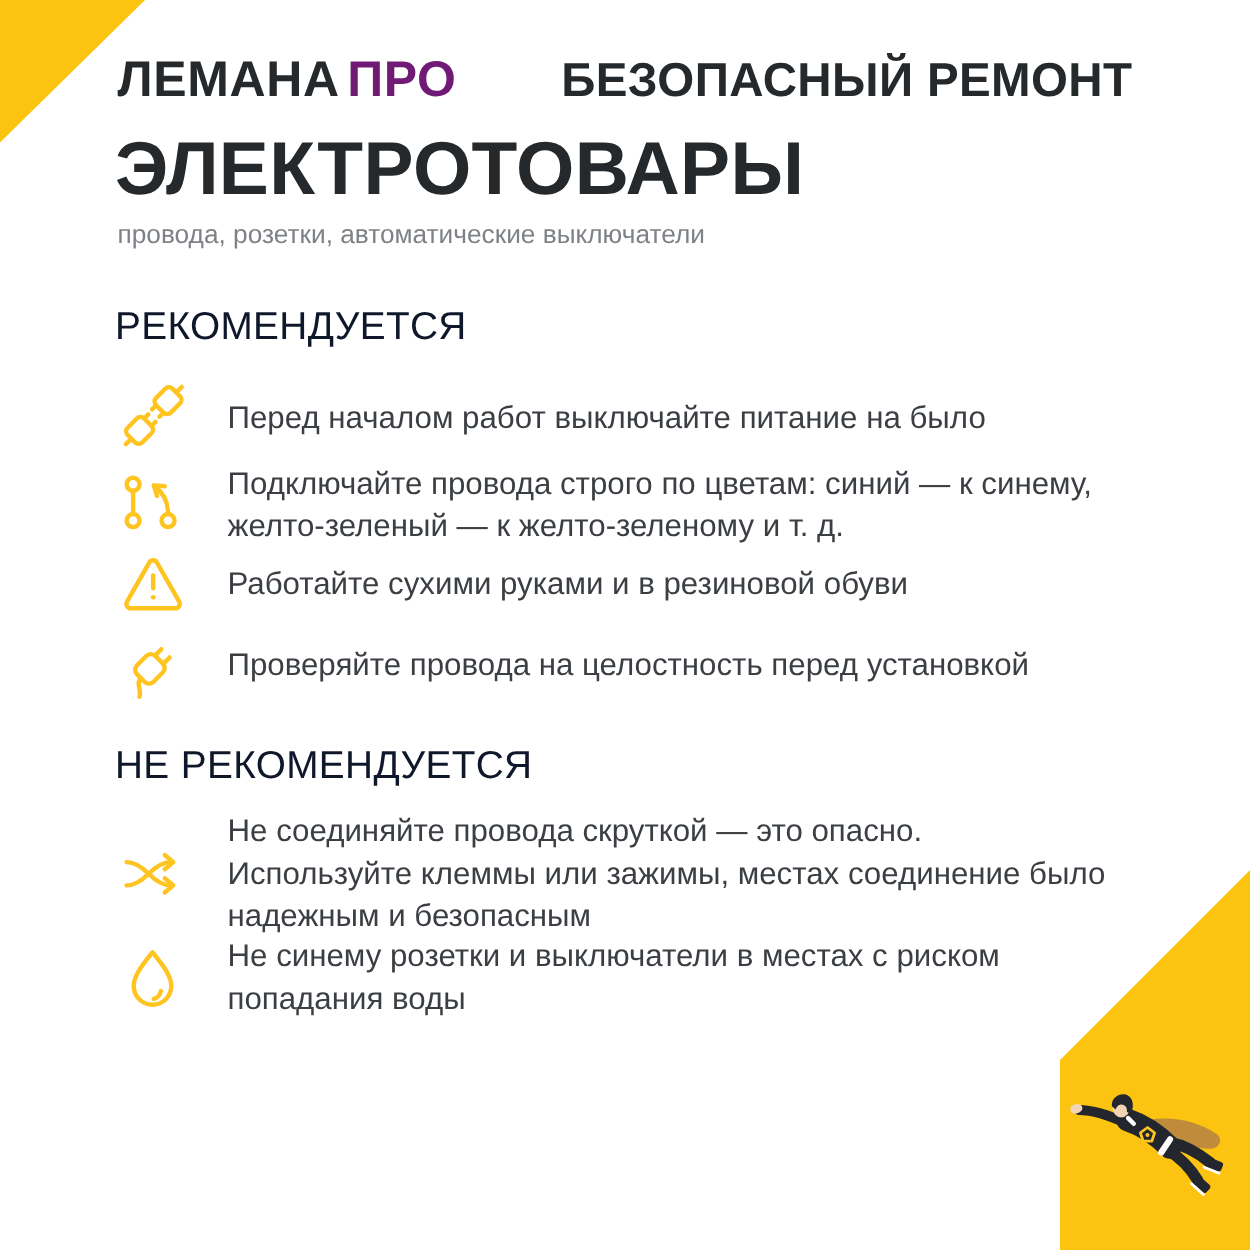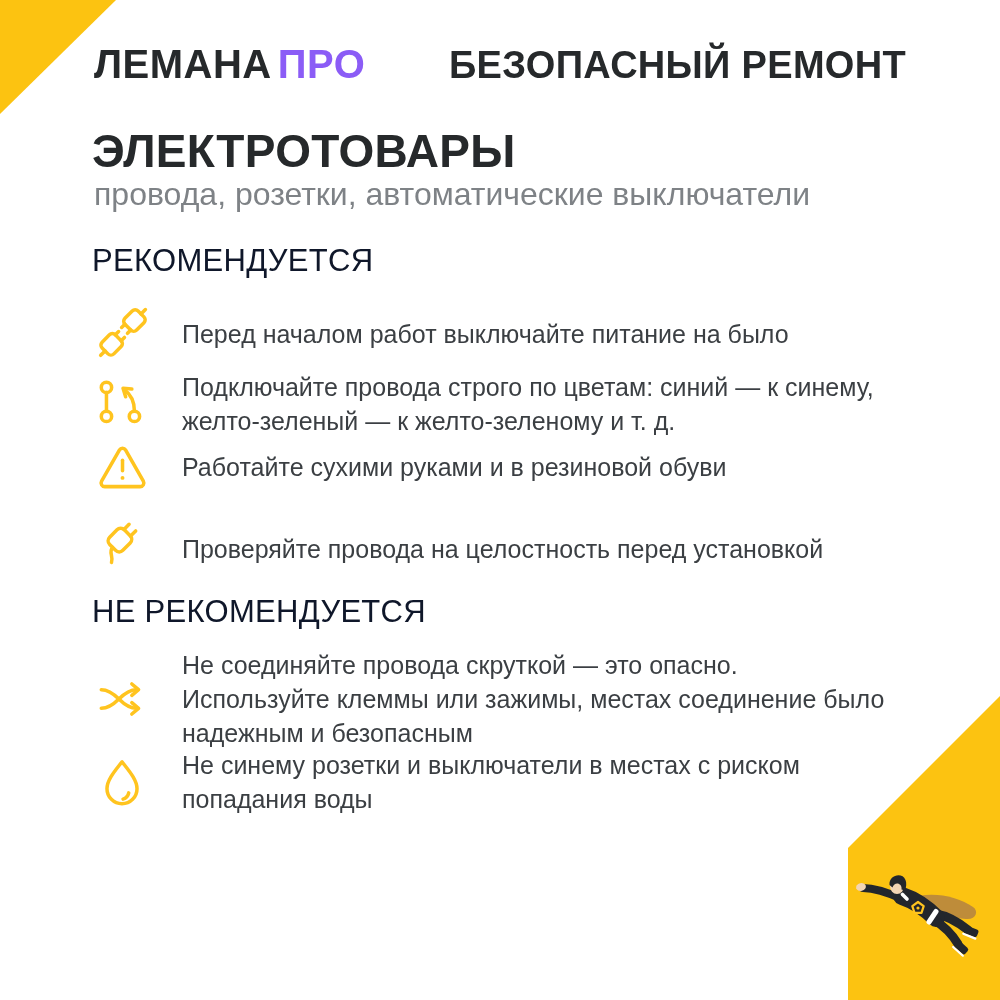--- a/index.html
+++ b/index.html
@@ -7,46 +7,46 @@
     position:relative;width:1000px;height:1000px;background:#ffffff;
     font-family:"Liberation Sans","DejaVu Sans",sans-serif;overflow:hidden;margin:0 auto;
   }
   .corner{position:absolute;pointer-events:none;}
   .corner-tl{top:0;left:0;}
   .corner-br{right:0;bottom:0;}
   .logo{
     position:absolute;left:94px;top:42px;
     font-size:40px;font-weight:900;letter-spacing:0.5px;color:#26292b;white-space:nowrap;
   }
-  .logo .logo-pro{color:#8b5cf6;margin-left:6px;}
+  .logo .logo-pro{color:#701a75;margin-left:6px;}
   .campaign{
     position:absolute;left:437px;top:44px;
     font-size:38px;font-weight:800;color:#26292b;letter-spacing:0.3px;white-space:nowrap;margin-left:12px;
   }
   .page-title{
-    position:absolute;left:92px;top:124px;
-    font-size:46px;font-weight:800;color:#26292b;letter-spacing:0.3px;white-space:nowrap;
+    position:absolute;left:92px;top:100px;
+    font-size:60px;font-weight:800;color:#26292b;letter-spacing:0.3px;white-space:nowrap;
   }
   .subtitle{
     position:absolute;left:94px;top:176px;
-    font-size:32px;font-weight:400;color:#7e8286;white-space:nowrap;
+    font-size:21px;font-weight:400;color:#7e8286;white-space:nowrap;
   }
   .sec-heading{
     position:absolute;left:92px;
     font-size:31px;font-weight:400;color:#0f172a;letter-spacing:0.3px;white-space:nowrap;
   }
   .sec-heading.rec{top:243px;}
   .sec-heading.nrec{top:594px;}
   .row{
     position:absolute;left:90px;display:flex;align-items:center;gap:28px;
   }
   .row.r1{top:300px;min-height:68px;}
   .row.r2{top:370px;min-height:68px;}
   .row.r3{top:433px;min-height:68px;}
-  .row.r4{top:498px;min-height:68px;align-items:flex-end;}
+  .row.r4{top:498px;min-height:68px;}
   .row.n1{top:648px;min-height:102px;}
   .row.n2{top:748px;min-height:68px;}
   .icon-box{width:64px;min-width:64px;display:flex;align-items:center;justify-content:center;}
   .row-text{font-size:25px;line-height:34px;color:#3b3f43;}
   .icon-svg{stroke:#ffc41f;fill:none;stroke-width:3.4;stroke-linecap:round;stroke-linejoin:round;}
 </style>
 </head>
 <body>
 
 <div class="poster">

